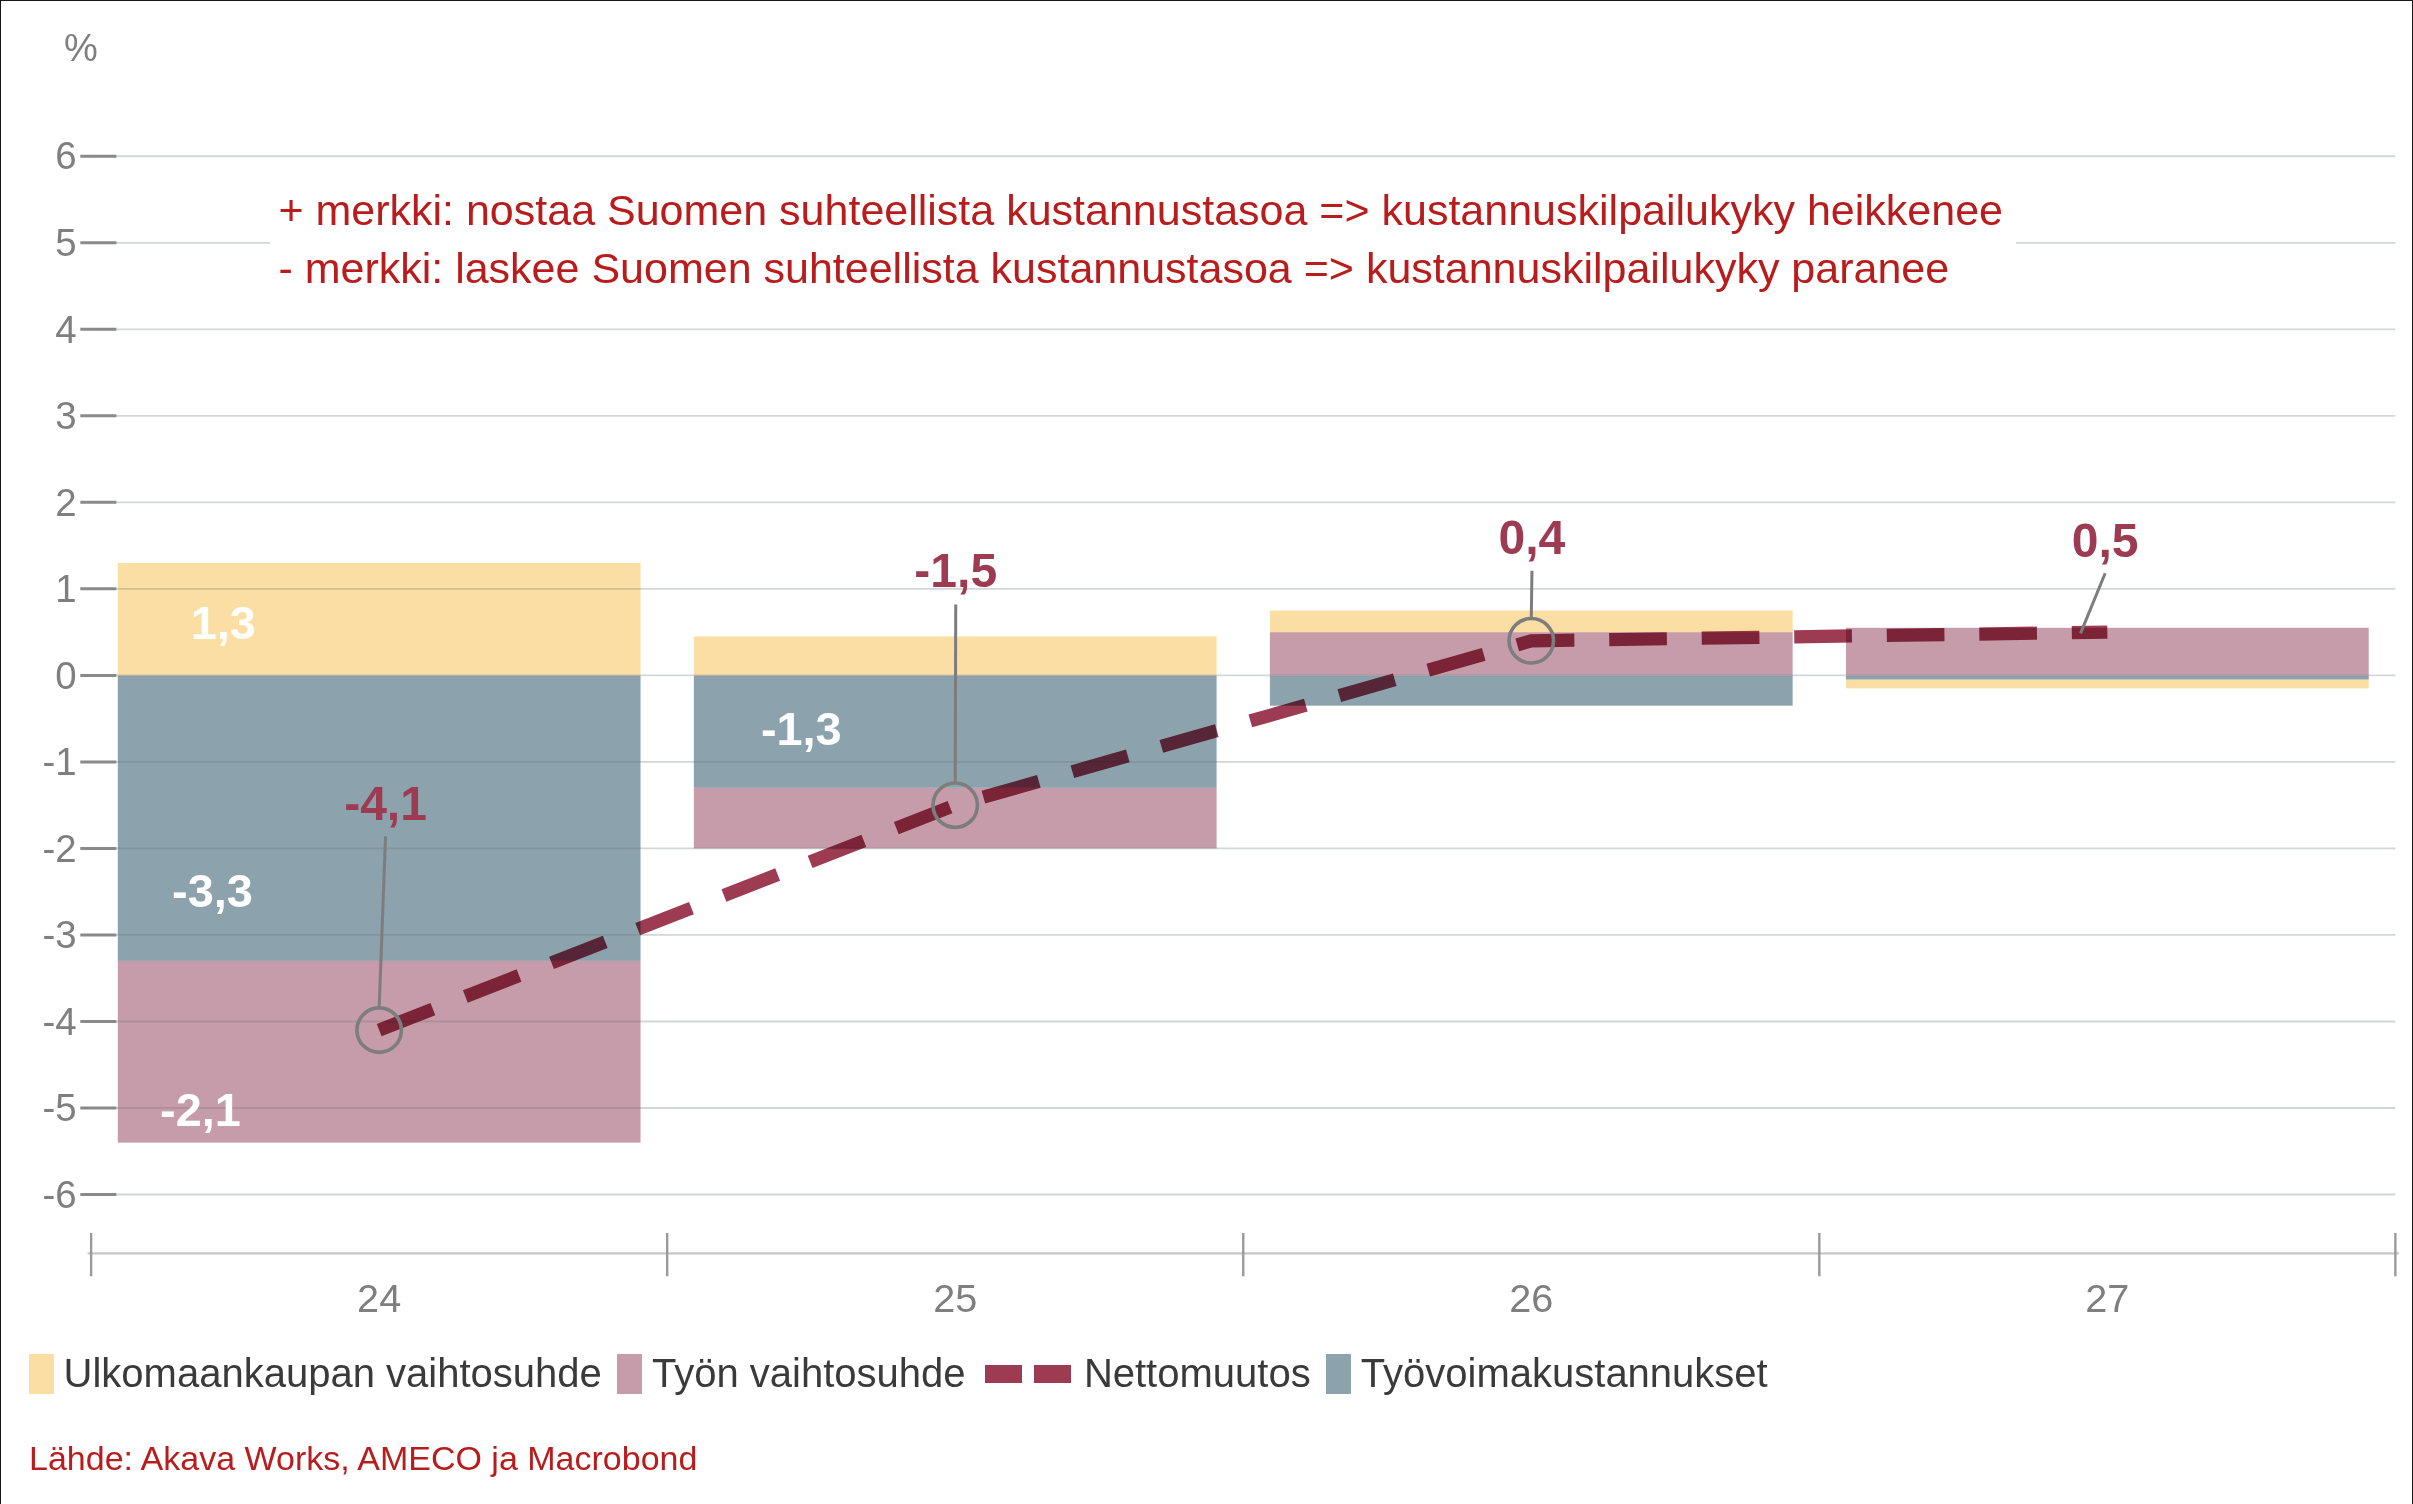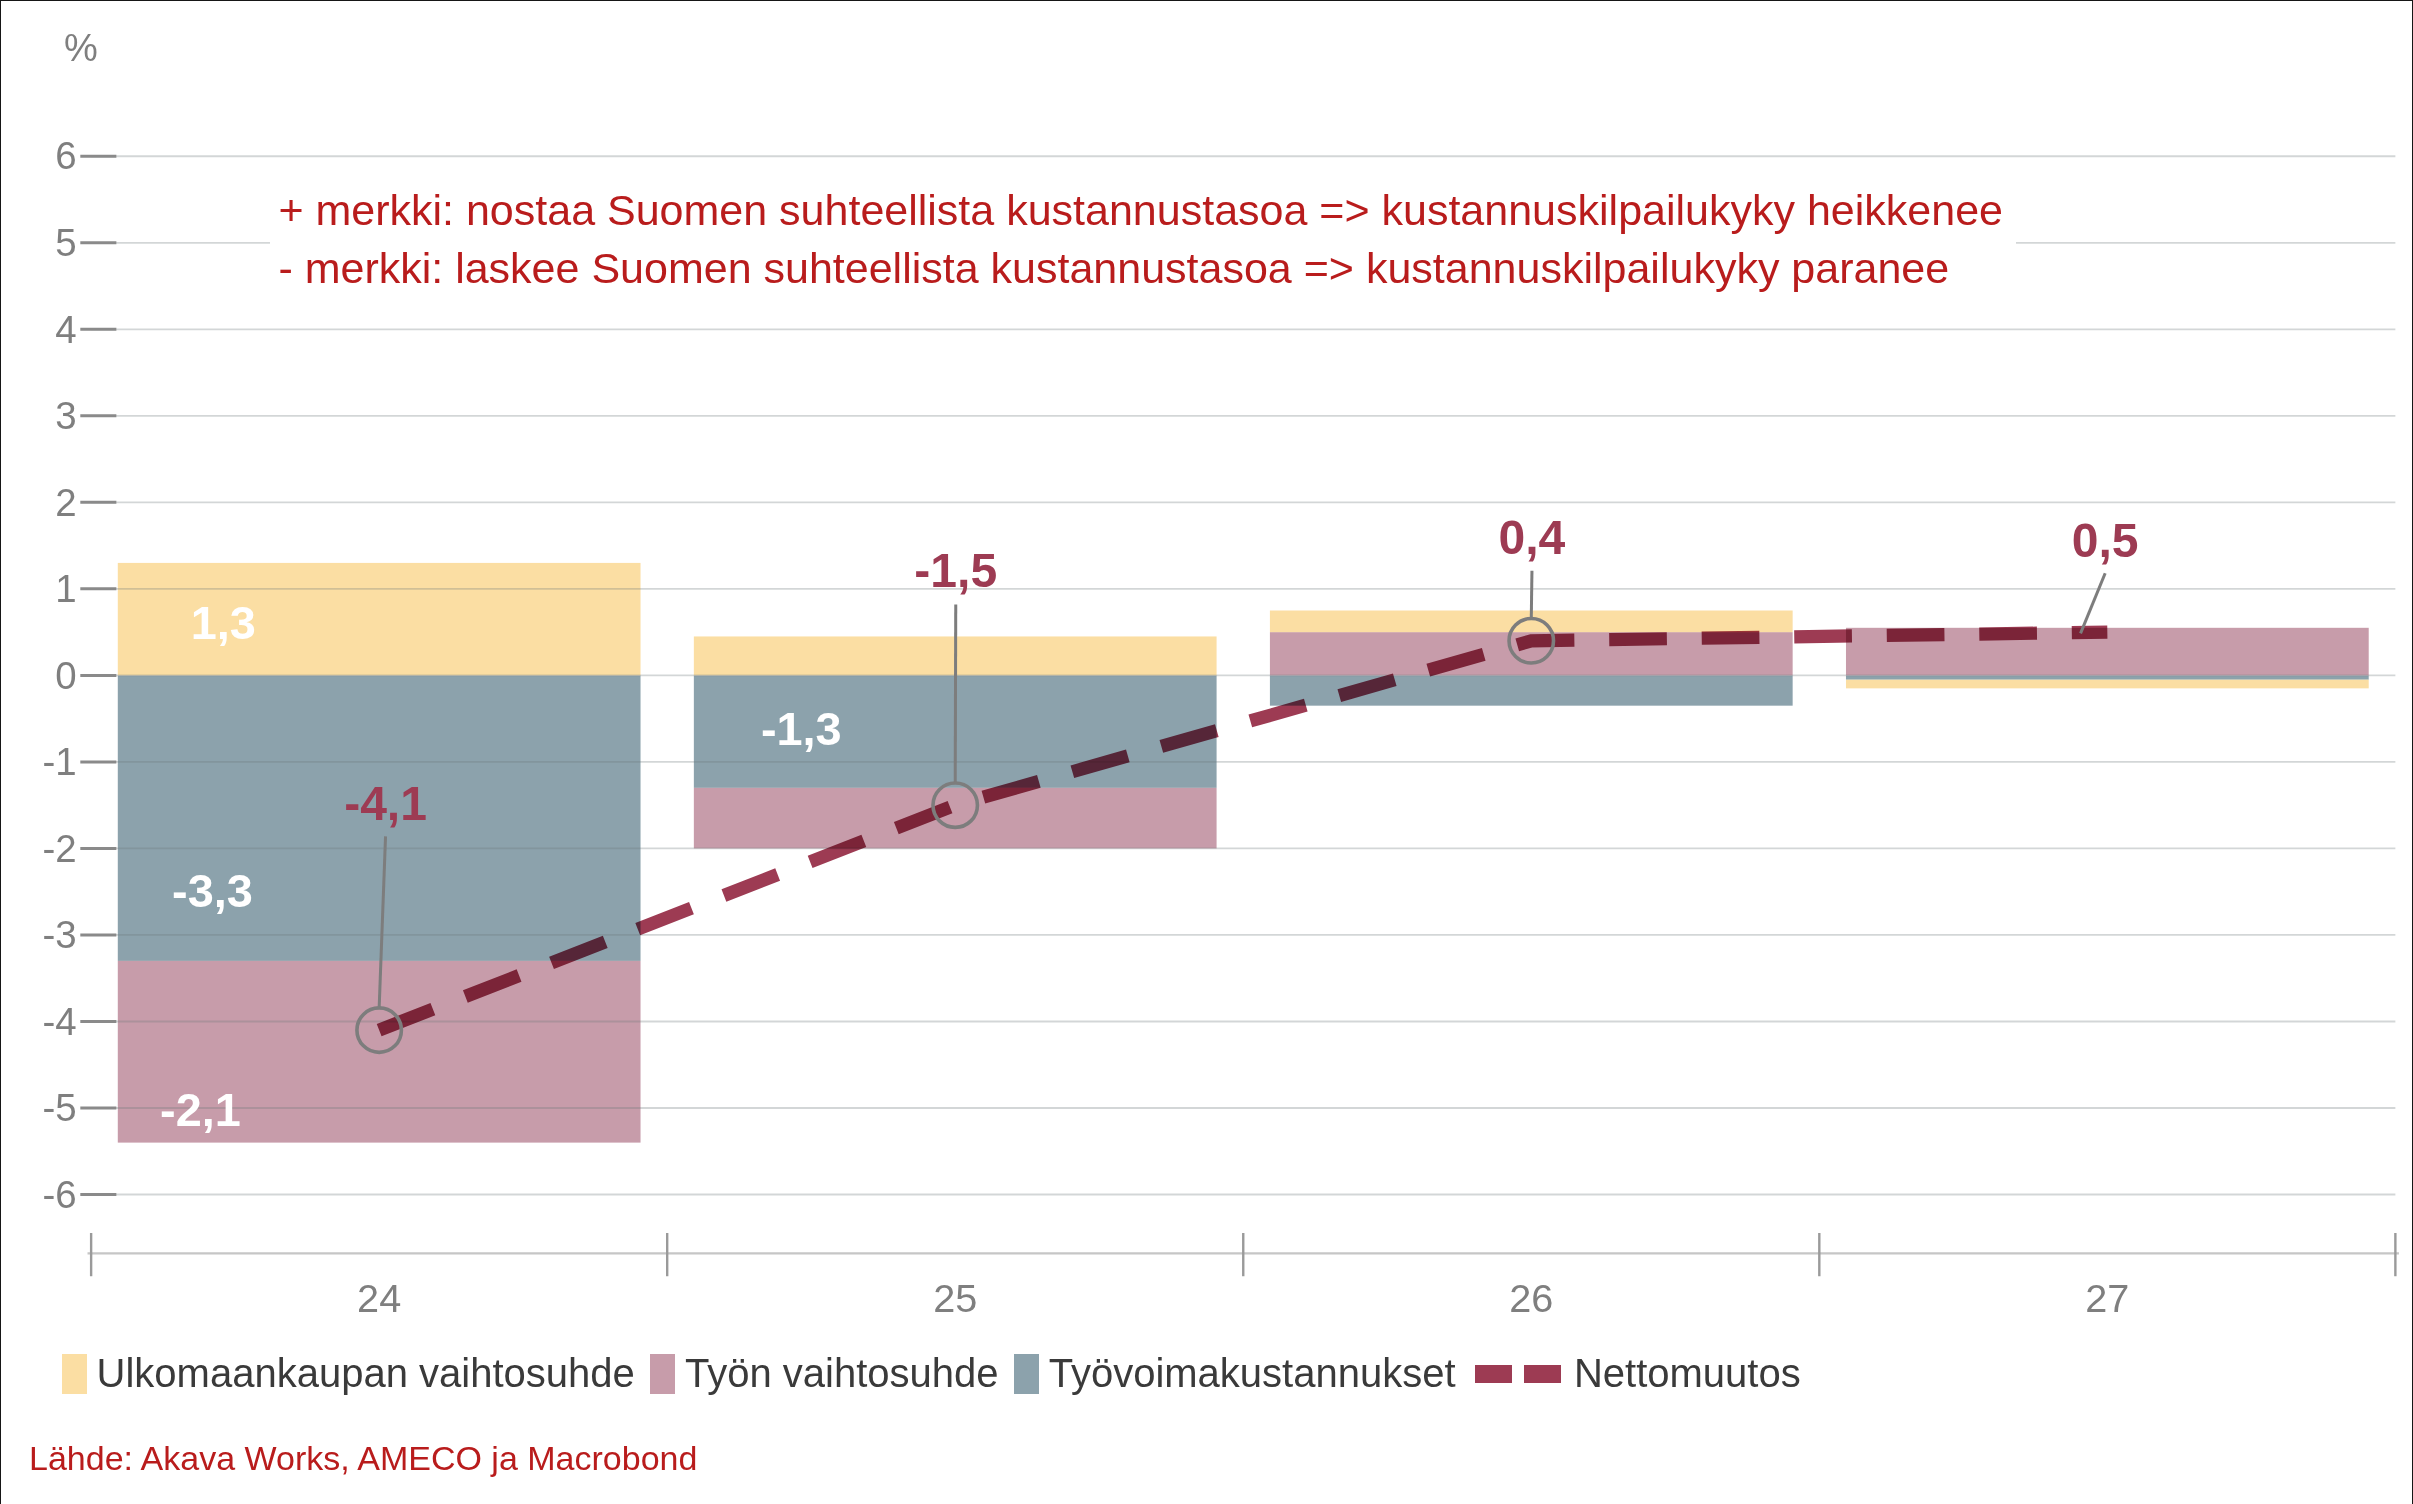--- a/index.html
+++ b/index.html
@@ -12,21 +12,21 @@
   .pct-label{
     position:absolute; left:63px; top:26.4px; font-size:38px; color:#7f7f7f;
   }
   .annotation{
     position:absolute; left:269px; top:175px; background:#ffffff;
     padding:4.8px 13.2px 6px 8.4px; color:#b91c1c; font-size:43px; line-height:58px;
     white-space:nowrap;
   }
   .legend{
     position:absolute; left:28px; top:1350px; display:flex; align-items:center;
-    gap:15.6px; font-size:40px; color:#3a3a3a; white-space:nowrap;margin-left:33px;
+    gap:15.6px; font-size:40px; color:#3a3a3a; white-space:nowrap;
   }
   .legend-item{display:flex; align-items:center; gap:9.6px;}
   .swatch{display:inline-block; width:25px; height:40px;}
   .dash-marker{display:flex; align-items:center; gap:12px; margin:0 3.6px;}
   .dash-marker i{display:inline-block; width:37px; height:18px;}
   .source{
     position:absolute; left:28px; top:1438px; font-size:34px; color:#b91c1c;
   }
 </style>
 </head>
@@ -124,28 +124,28 @@
   <div class="legend">
     <div class="legend-item">
       <span class="swatch" style="background: rgb(251, 222, 163);"></span>
       <span>Ulkomaankaupan vaihtosuhde</span>
     </div>
     <div class="legend-item">
       <span class="swatch" style="background: rgb(199, 156, 170);"></span>
       <span>Työn vaihtosuhde</span>
     </div>
     <div class="legend-item">
-      <span class="swatch" style="background: rgb(140, 162, 172);"></span>
-      <span>Työvoimakustannukset</span>
-    </div>
-    <div class="legend-item">
       <span class="dash-marker">
           <i style="background: rgb(157, 59, 83);"></i>
           <i style="background: rgb(157, 59, 83);"></i>
         </span>
       <span>Nettomuutos</span>
+    </div>
+    <div class="legend-item">
+      <span class="swatch" style="background: rgb(140, 162, 172);"></span>
+      <span>Työvoimakustannukset</span>
     </div>
   </div>
 
   <div class="source">Lähde: Akava Works, AMECO ja Macrobond</div>
 
 </div>
 
 
 </body></html>

